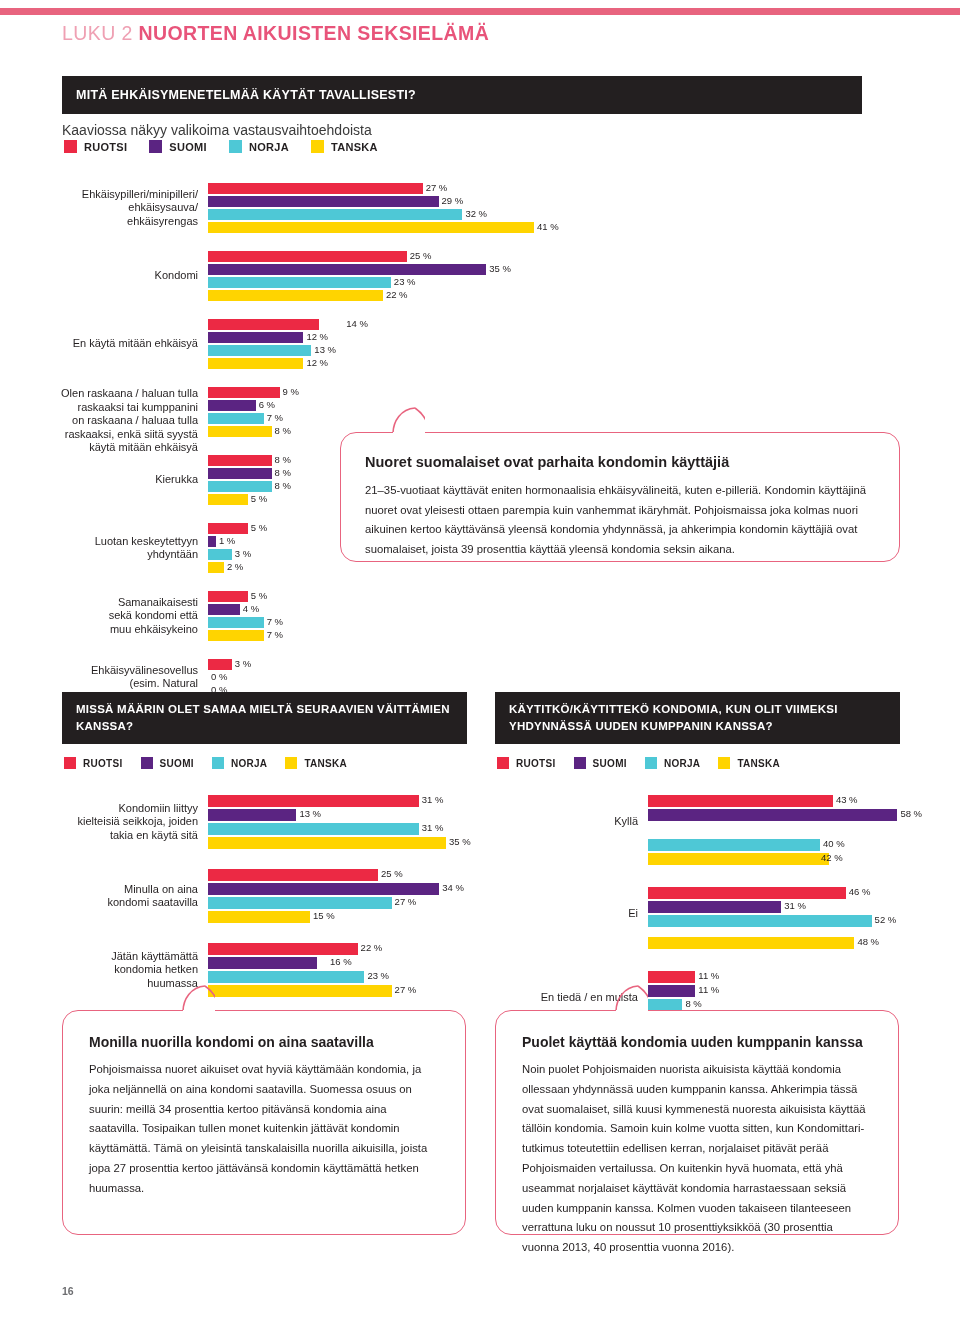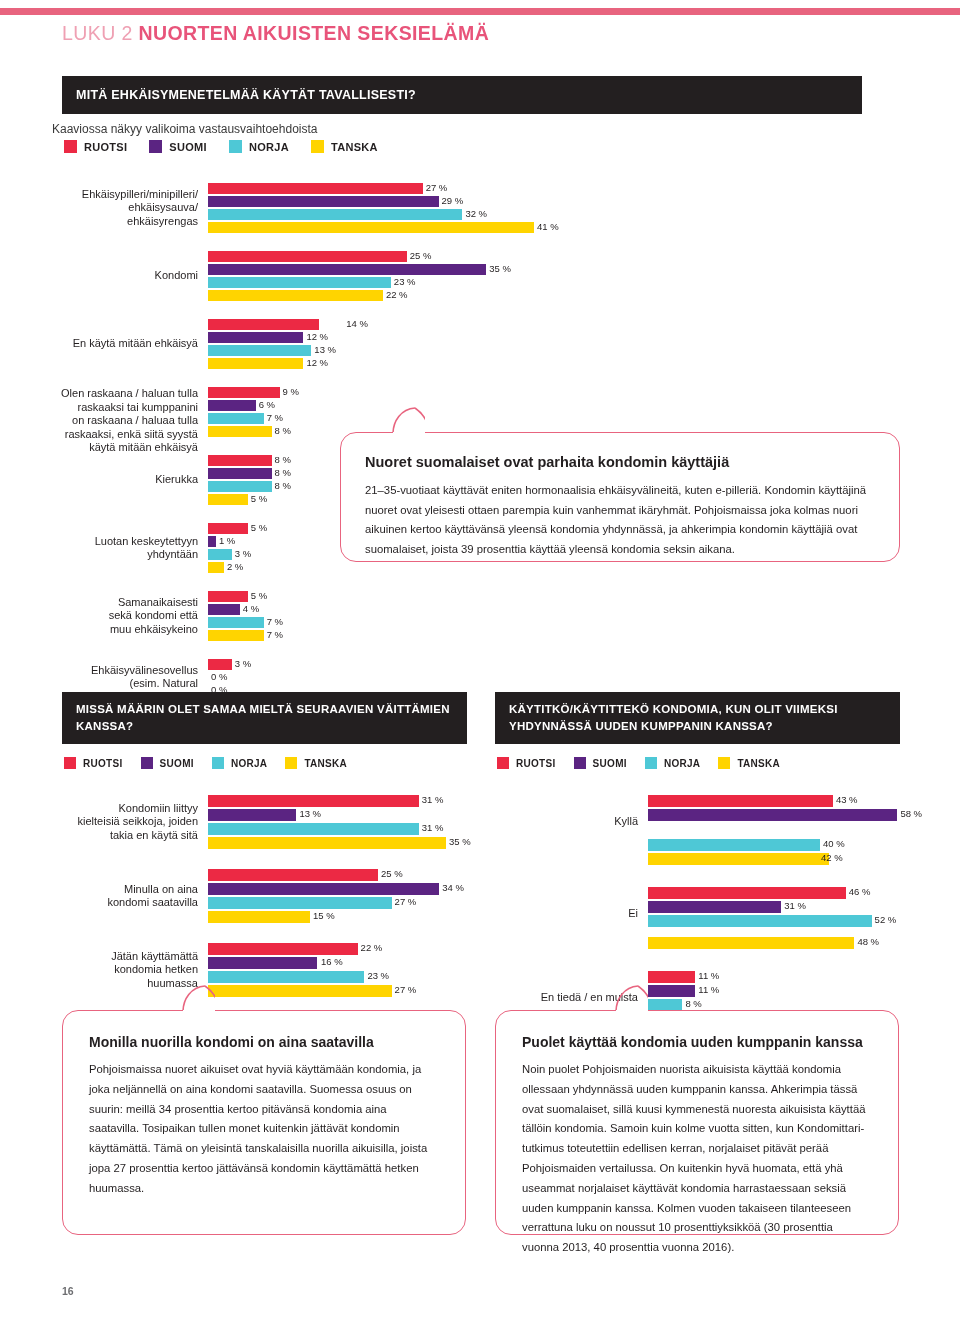--- a/index.html
+++ b/index.html
@@ -32,22 +32,22 @@
     font-weight: 700;
     letter-spacing: .25px;
     display: flex; align-items: center;
   }
   .qbanner.main  { left: 62px; top: 76px;  width: 800px; height: 38px; font-size: 12.5px; padding-left: 14px; }
   .qbanner.sub   { height: 52px; font-size: 11.5px; padding-left: 14px; line-height: 1.45; }
   .qbanner.sub-l { left: 62px; top: 692px; width: 405px; }
   .qbanner.sub-r { left: 495px; top: 692px; width: 405px; }
 
   .caption {
-    position: absolute; left: 52px; top: 122px;
-    font-size: 12px; color: #3a3a3a;
+    position: absolute; left: 62px; top: 122px;
+    font-size: 14px; color: #3a3a3a;
   }
 
   
   .legend { position: absolute; display: flex; align-items: center; }
   .legend .item { display: flex; align-items: center; margin-right: 22px; }
   .legend .sw { width: 13px; height: 13px; margin-right: 7px; display: inline-block; }
   .legend .lb { font-size: 11px; font-weight: 700; letter-spacing: .3px; color: #231f20; }
   .legend.main  { left: 64px; top: 140px; }
   .legend.sub-l { left: 64px; top: 757px; }
   .legend.sub-r { left: 497px; top: 757px; }
@@ -409,21 +409,21 @@
     <div class="grp" style="margin-bottom: 20px;">
       <div class="cat" style="top: 6.75px;">Jätän käyttämättä
 kondomia hetken
 huumassa</div>
       <div class="row" style="height: 12px;">
         <div class="bar" style="width: 149.6px; height: 12px; background: rgb(236, 41, 68);"></div>
         <span class="val" style="left: 149.6px; line-height: 12px;">22 %</span>
       </div>
       <div class="row" style="height: 12px;">
         <div class="bar" style="width: 108.8px; height: 12px; background: rgb(91, 36, 130);"></div>
-        <span class="val" style="left: 110px; line-height: 12px; text-align: center;">16 %</span>
+        <span class="val" style="left: 119px; line-height: 12px; text-align: center;">16 %</span>
       </div>
       <div class="row" style="height: 12px;">
         <div class="bar" style="width: 156.4px; height: 12px; background: rgb(78, 200, 214);"></div>
         <span class="val" style="left: 156.4px; line-height: 12px;">23 %</span>
       </div>
       <div class="row" style="height: 12px;">
         <div class="bar" style="width: 183.6px; height: 12px; background: rgb(255, 212, 0);"></div>
         <span class="val" style="left: 183.6px; line-height: 12px;">27 %</span>
       </div>
     </div>

